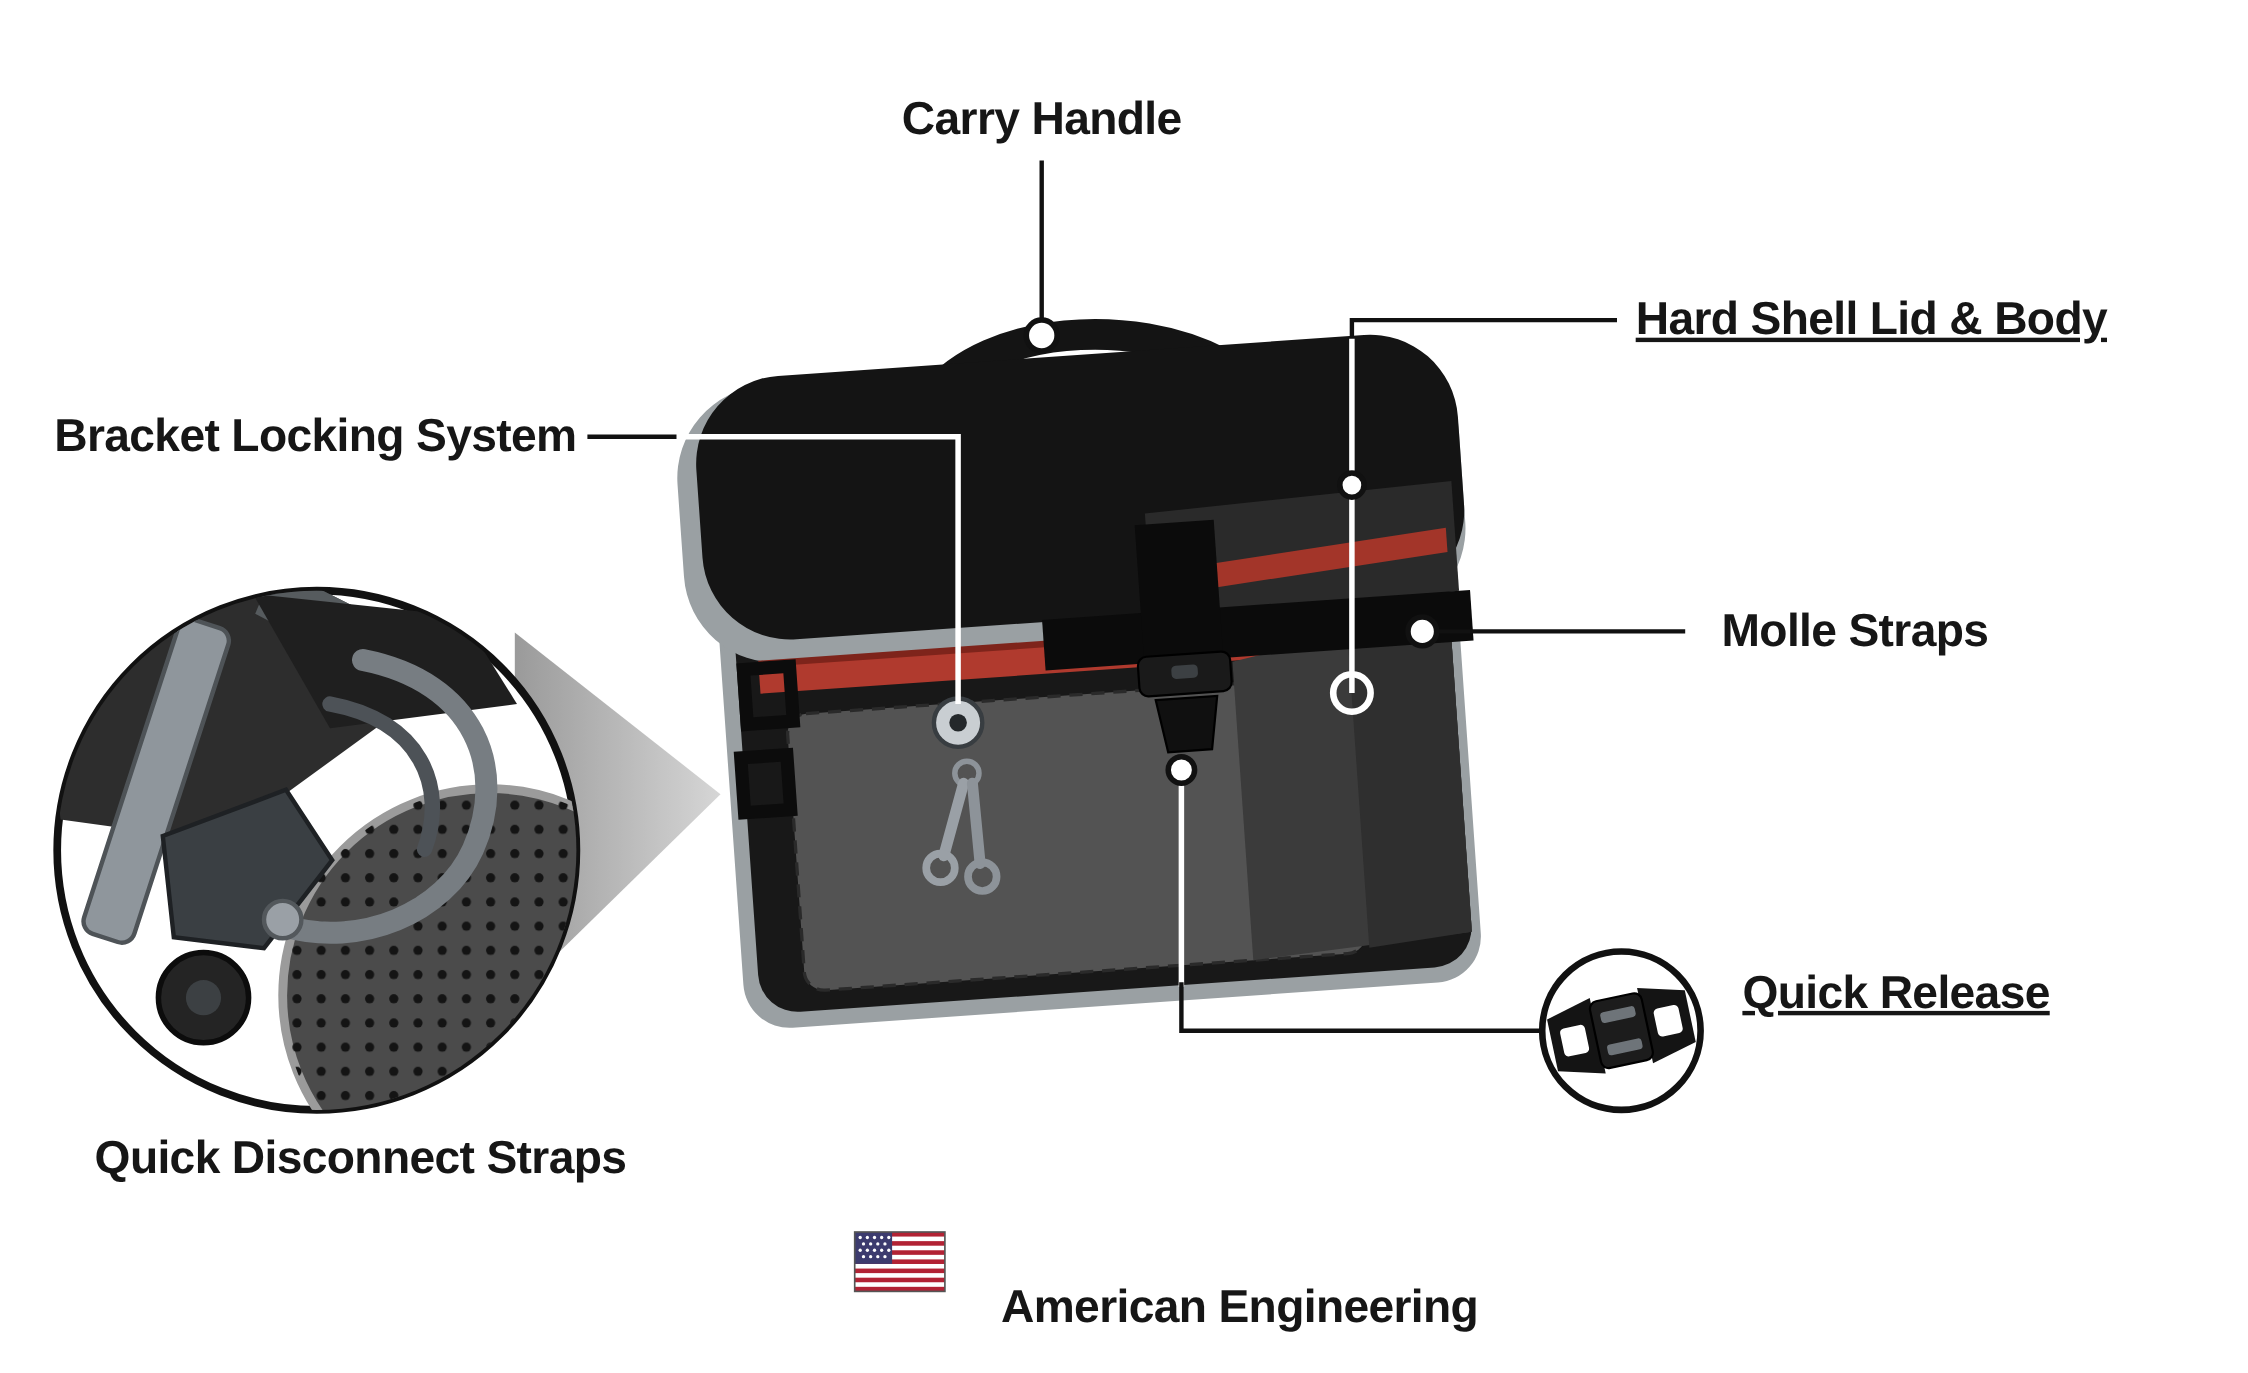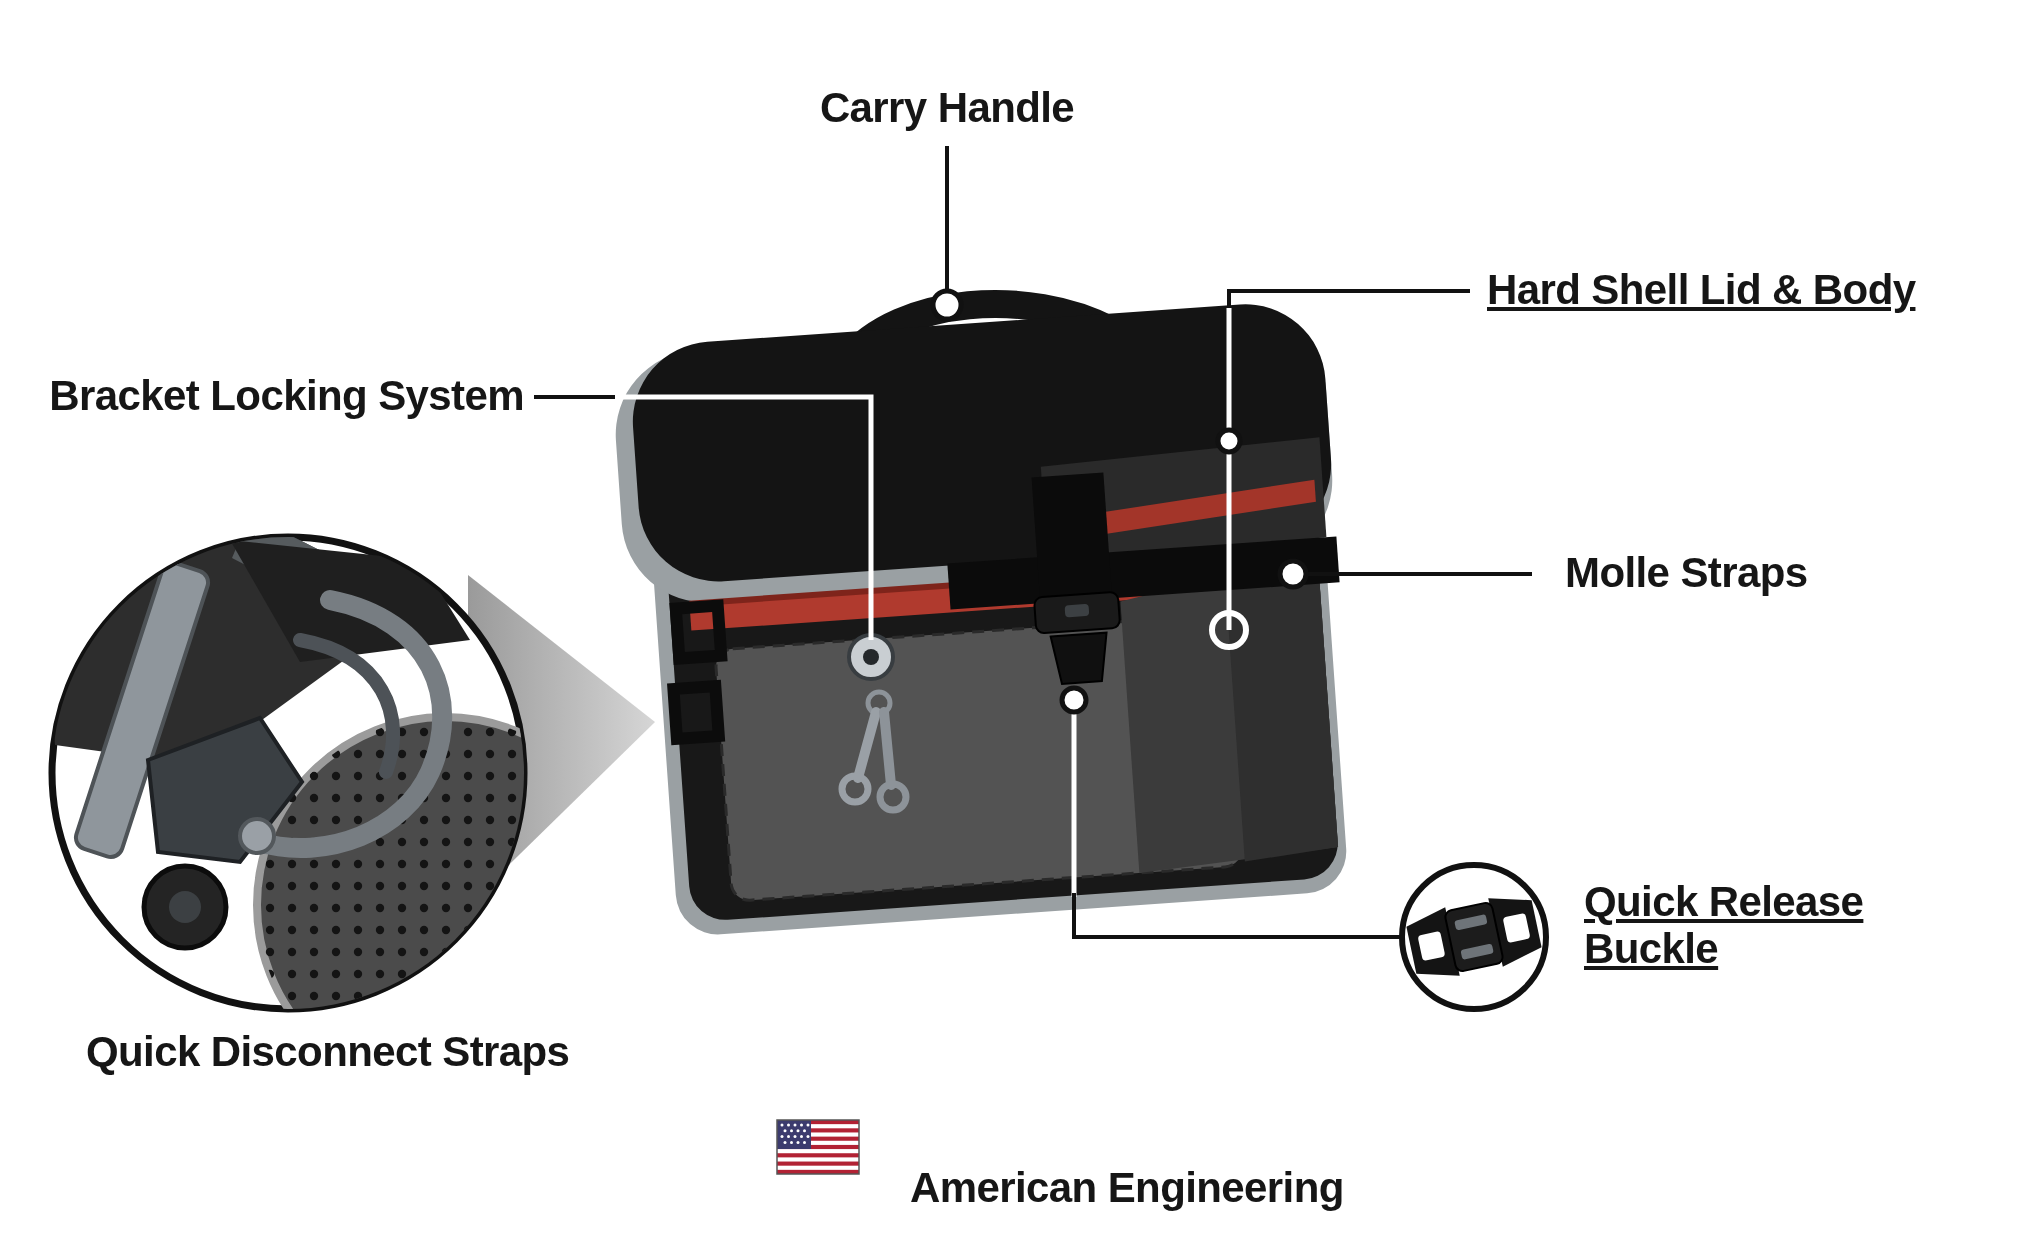--- a/index.html
+++ b/index.html
@@ -184,20 +184,19 @@
   <div class="label center" style="left:947px; top:84px;">Carry Handle</div>
 
   <div class="label" style="left:1487px; top:266px;text-decoration:underline;">Hard Shell Lid &amp; Body</div>
 
   <div class="label right" style="right:1520px; top:372px;">Bracket Locking System</div>
 
   <div class="label" style="left:1545px; top:549px;margin-left:20px;">Molle Straps</div>
 
   <div class="label" style="left:1584px; top:878px;text-decoration:underline;">
     <div>Quick Release</div>
-    <div>Buckle</div>
   </div>
 
   <div class="label" style="left:86px; top:1028px;">Quick Disconnect Straps</div>
 
   <div class="label" style="left:910px; top:1128px;margin-top:36px;">American Engineering</div>
 
 </div>
 
 </body></html>

